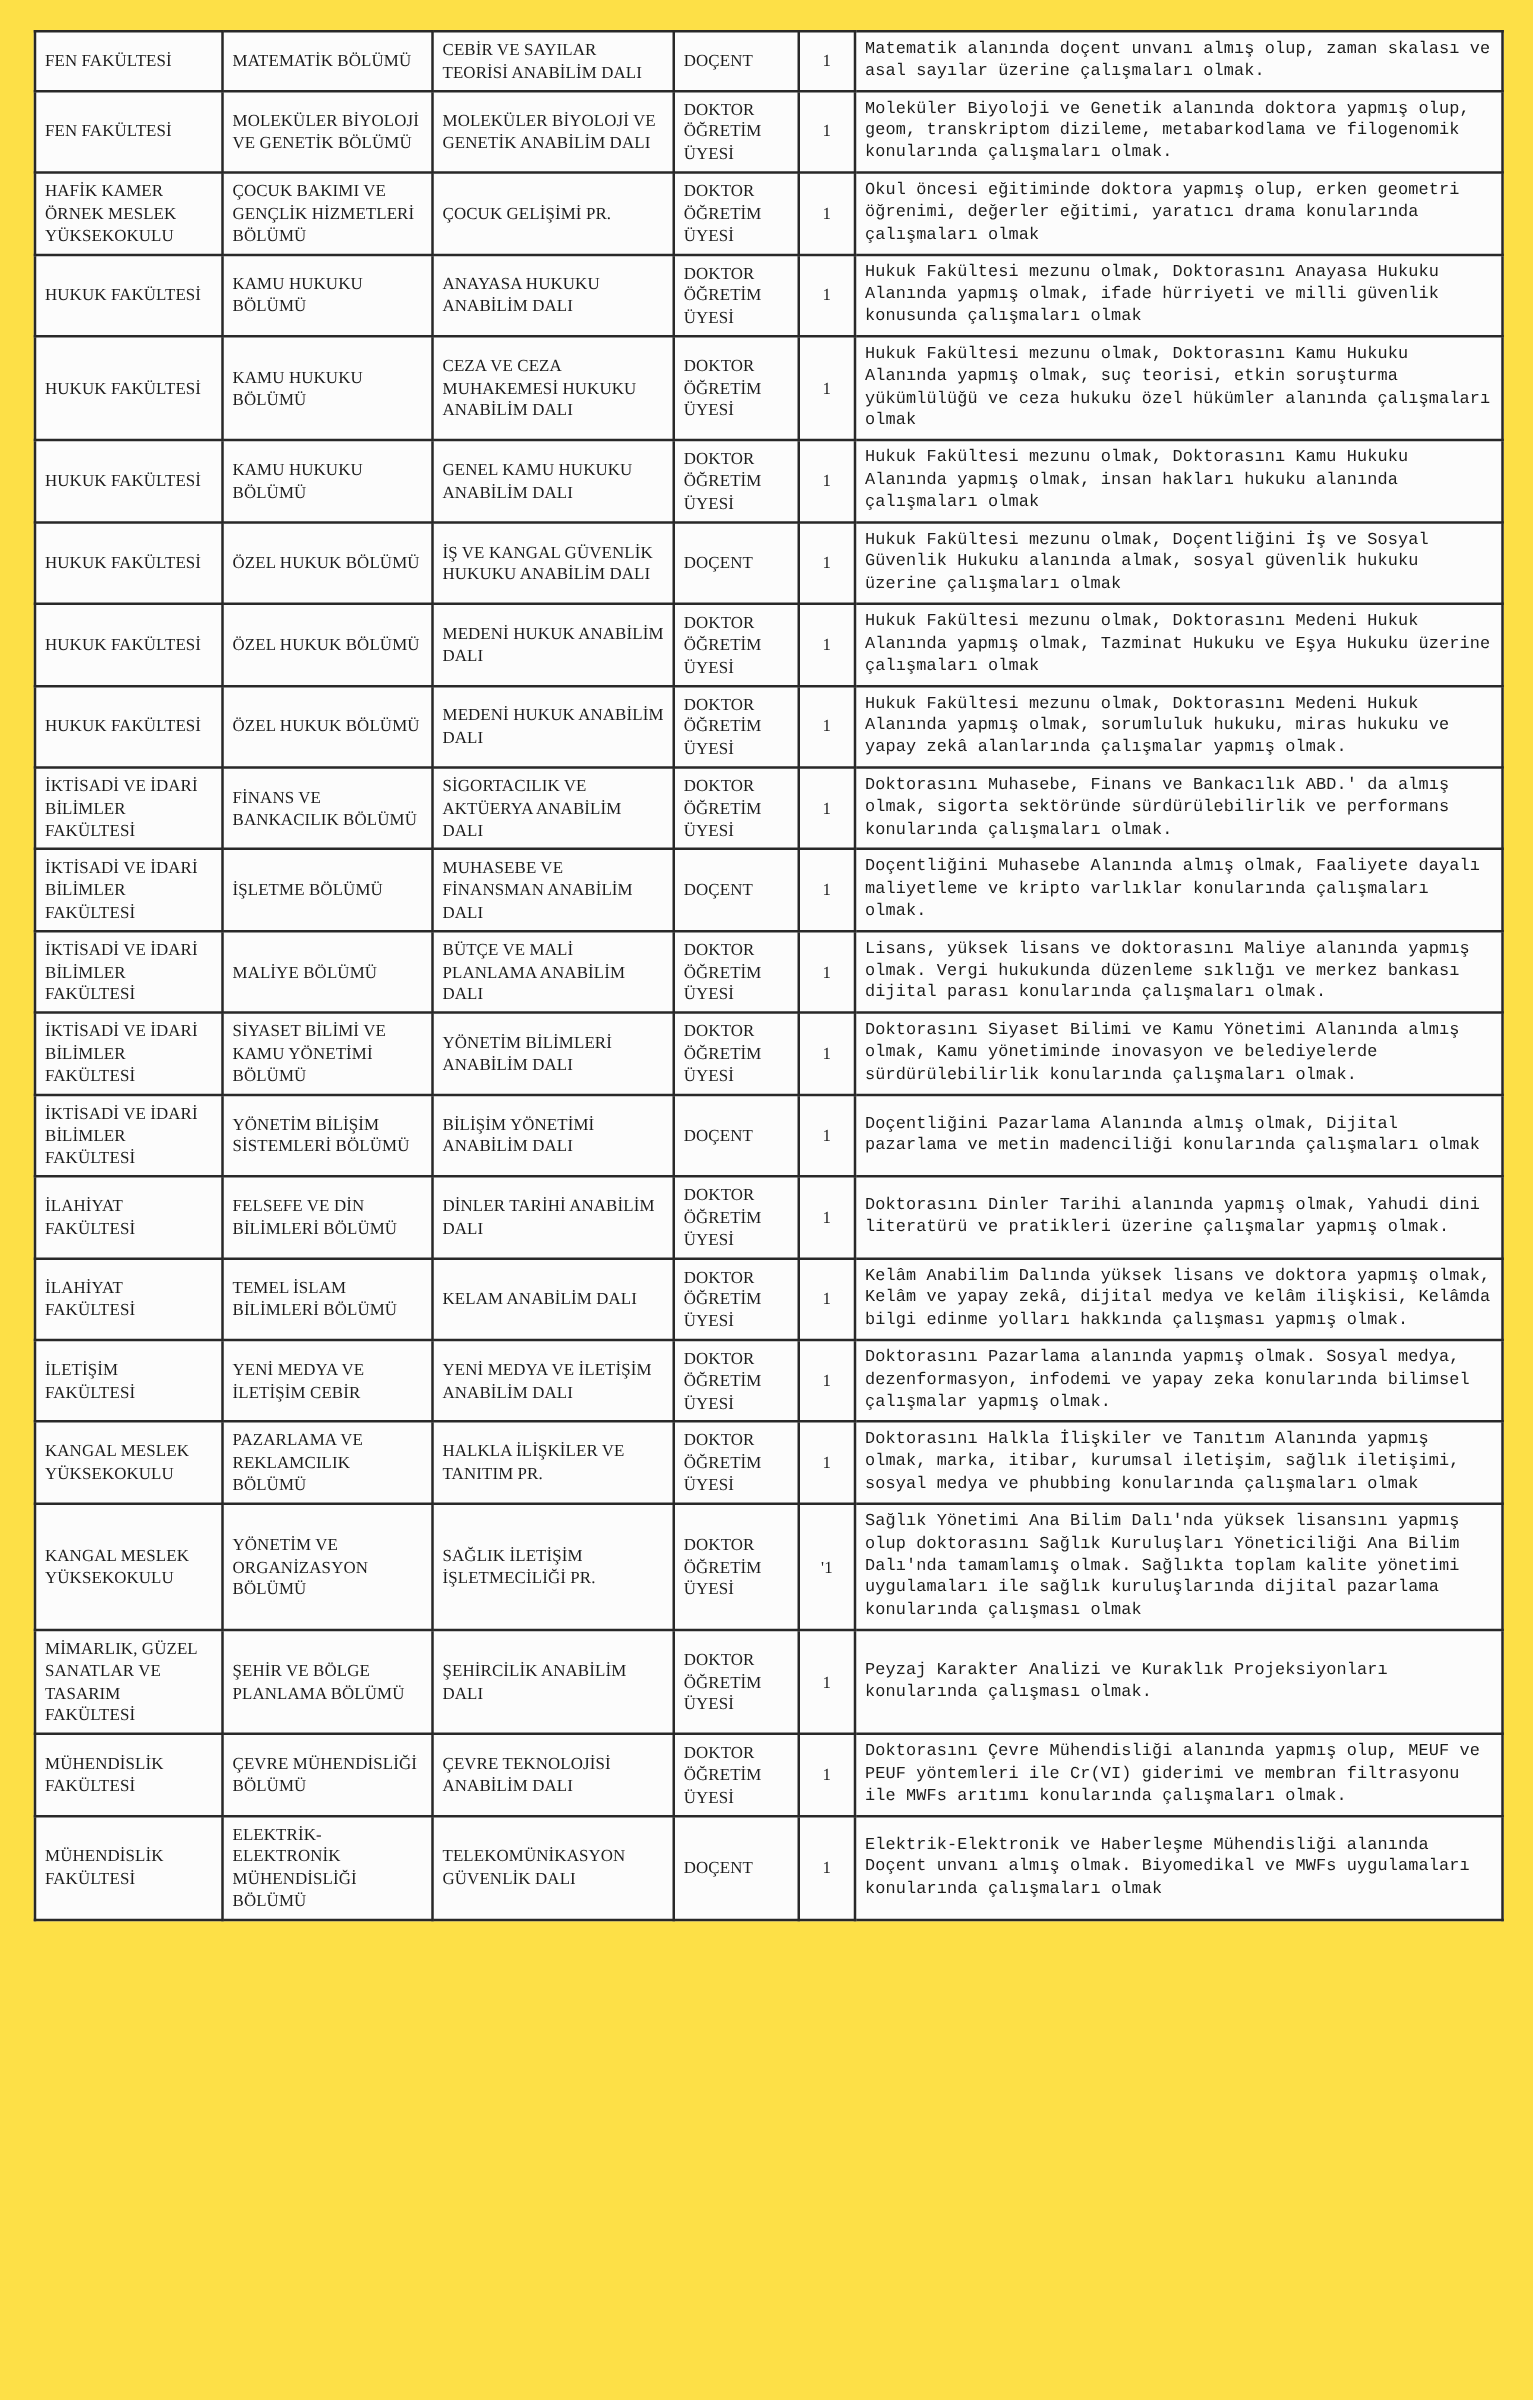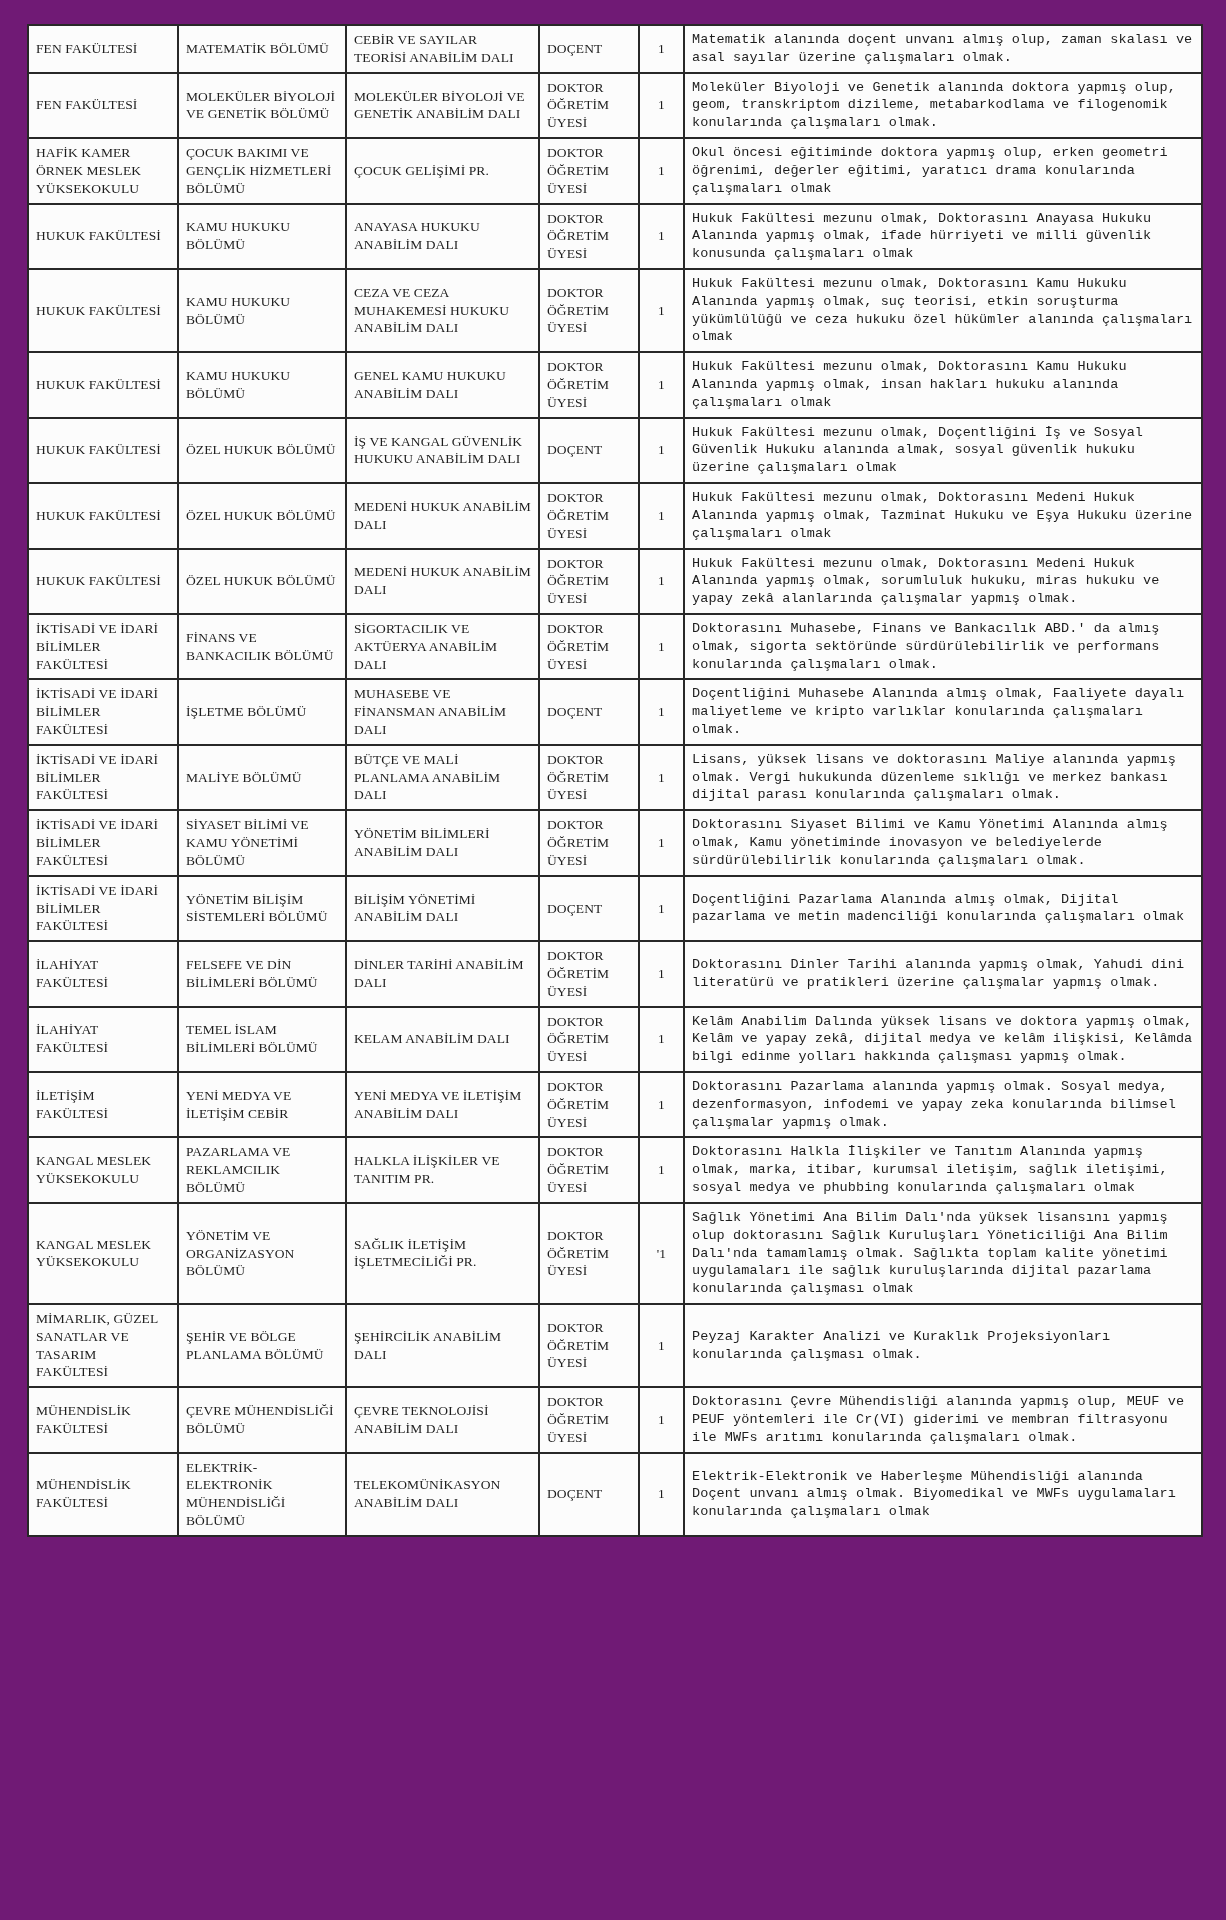--- a/index.html
+++ b/index.html
@@ -11,21 +11,21 @@
     width: 1226px;
     min-height: 1920px;
     font-family: "Liberation Serif", "DejaVu Serif", serif;
     color: #1b1b1b;
     -webkit-font-smoothing: antialiased;
   }
   .page {
     position: relative;
     width: 1226px;
     min-height: 1920px;
-    background: #701a75;
+    background: #fde047;
   }
   table.postings {
     position: absolute;
     left: 27px;
     top: 24px;
     width: 1174px;
     border-collapse: collapse;
     table-layout: fixed;
     background: #fff;
   }
@@ -232,20 +232,20 @@
     <td class="c-faculty">MÜHENDİSLİK FAKÜLTESİ</td>
     <td class="c-dept">ÇEVRE MÜHENDİSLİĞİ BÖLÜMÜ</td>
     <td class="c-prog">ÇEVRE TEKNOLOJİSİ ANABİLİM DALI</td>
     <td class="c-title">DOKTOR ÖĞRETİM ÜYESİ</td>
     <td class="c-count">1</td>
     <td class="c-desc">Doktorasını Çevre Mühendisliği alanında yapmış olup, MEUF ve PEUF yöntemleri ile Cr(VI) giderimi ve membran filtrasyonu ile MWFs arıtımı konularında çalışmaları olmak.</td>
   </tr>
         <tr>
     <td class="c-faculty">MÜHENDİSLİK FAKÜLTESİ</td>
     <td class="c-dept">ELEKTRİK- ELEKTRONİK MÜHENDİSLİĞİ BÖLÜMÜ</td>
-    <td class="c-prog">TELEKOMÜNİKASYON ANABİLİM DALI</td>
+    <td class="c-prog">TELEKOMÜNİKASYON GÜVENLİK DALI</td>
     <td class="c-title">DOÇENT</td>
     <td class="c-count">1</td>
     <td class="c-desc">Elektrik-Elektronik ve Haberleşme Mühendisliği alanında Doçent unvanı almış olmak. Biyomedikal ve MWFs uygulamaları konularında çalışmaları olmak</td>
   </tr>
       </tbody>
   </table>
 </div>
 
 </body></html>

